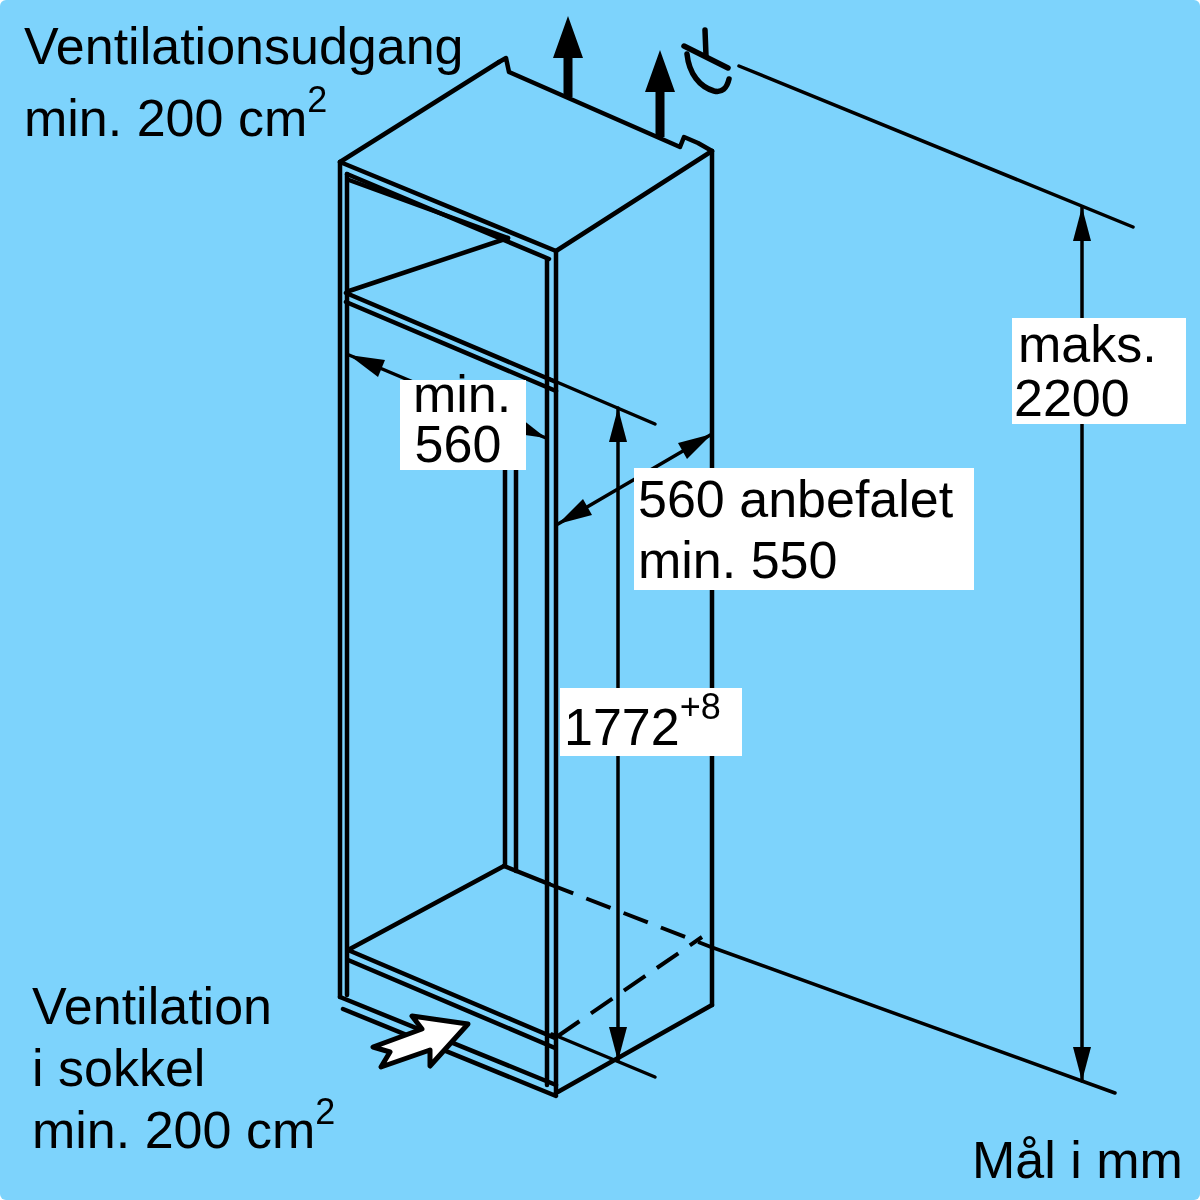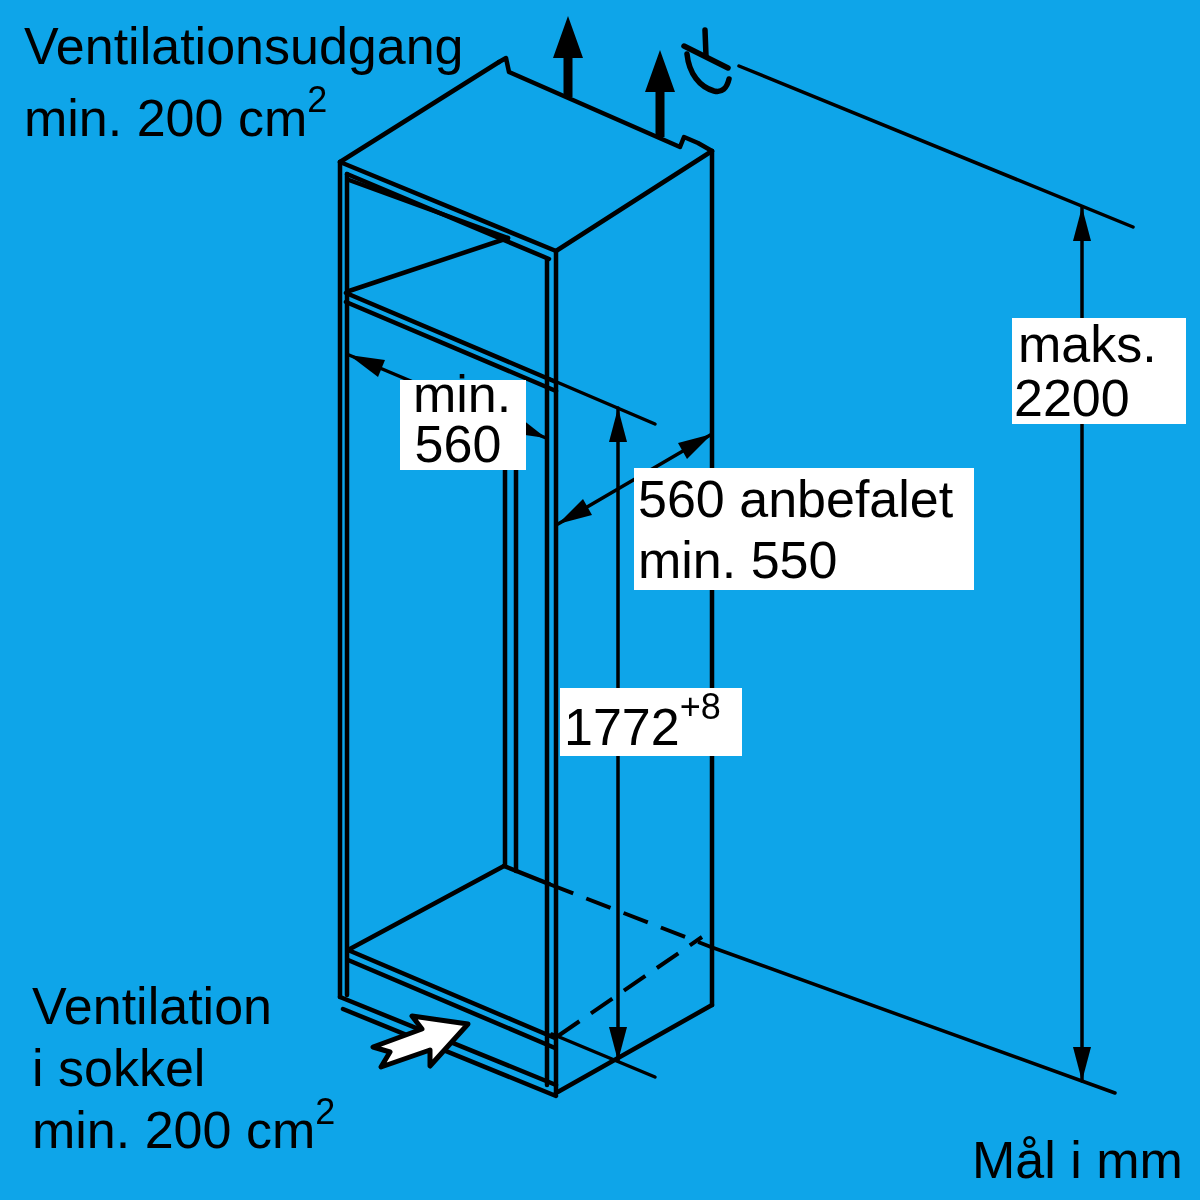--- a/index.html
+++ b/index.html
@@ -7,21 +7,22 @@
     padding: 0;
     background: #ffffff;
     width: 1200px;
     height: 1200px;
     overflow: hidden;
   }
   #stage {
     position: relative;
     width: 1200px;
     height: 1200px;
-    background: #0ea5e9;
+    background: #7dd3fc;
+    border-radius: 6px;
   }
   svg { display: block; }
   .draw  { stroke: #000000; stroke-width: 4.5; fill: none; stroke-linecap: round; stroke-linejoin: round; }
   .hidden-edge { stroke: #000000; stroke-width: 4; fill: none; stroke-dasharray: 26 14; stroke-linecap: butt; }
   .refline { stroke: #000000; stroke-width: 3.5; fill: none; stroke-linecap: round; }
   .dimline { stroke: #000000; stroke-width: 3.5; fill: none; stroke-linecap: round; }
   .arrowhead { fill: #000000; stroke: none; }
   .solid-icon { fill: #000000; stroke: none; }
   .outline-icon { fill: #ffffff; stroke: #000000; stroke-width: 5; stroke-linejoin: round; }
   .curl { stroke: #000000; stroke-width: 5.5; fill: none; stroke-linecap: round; }

